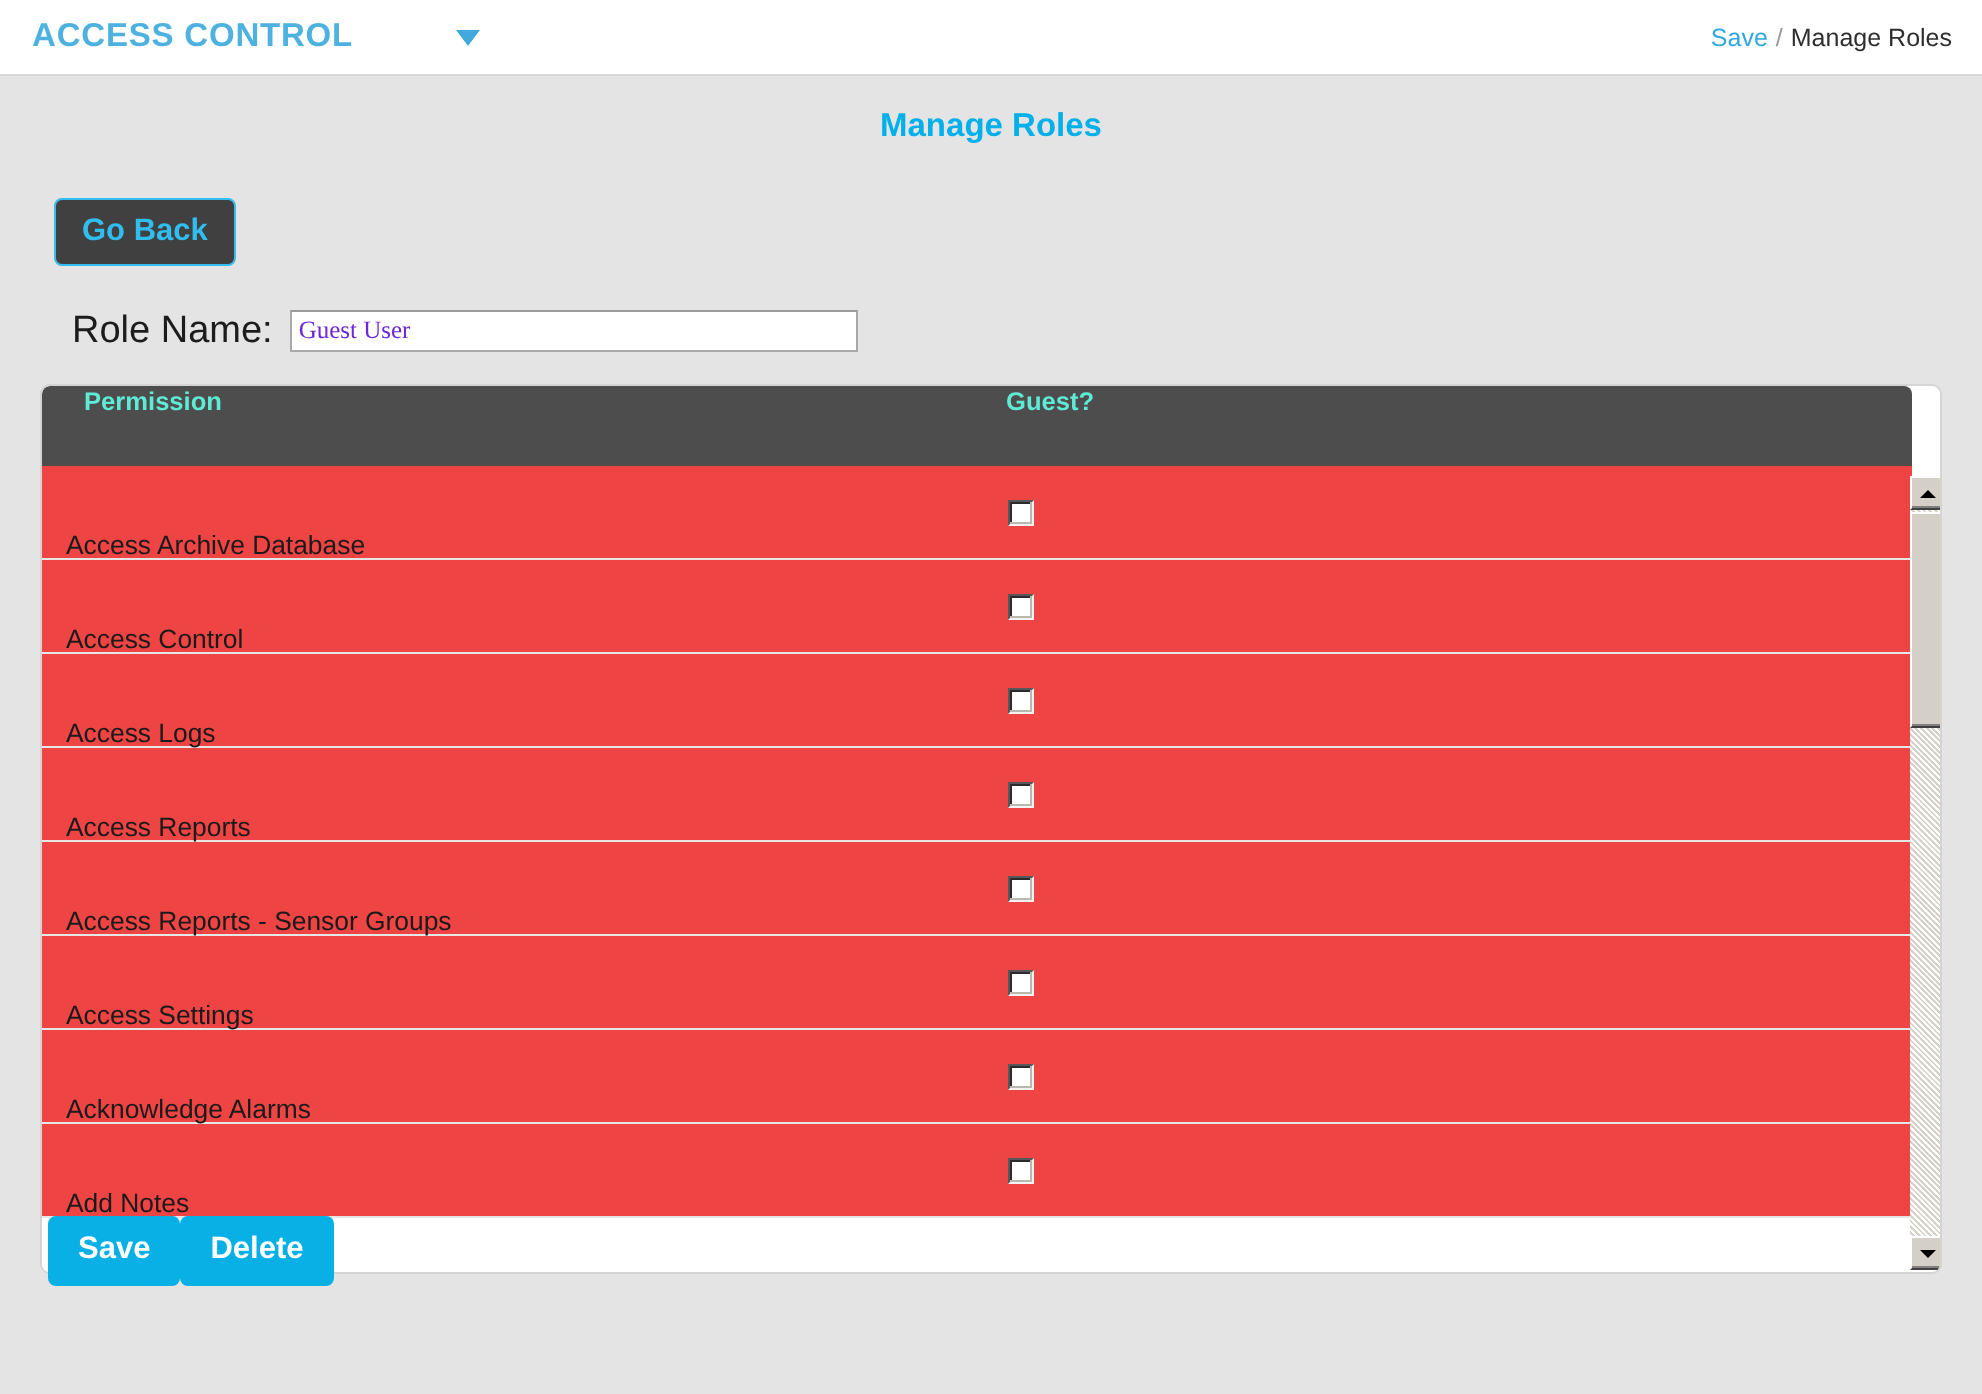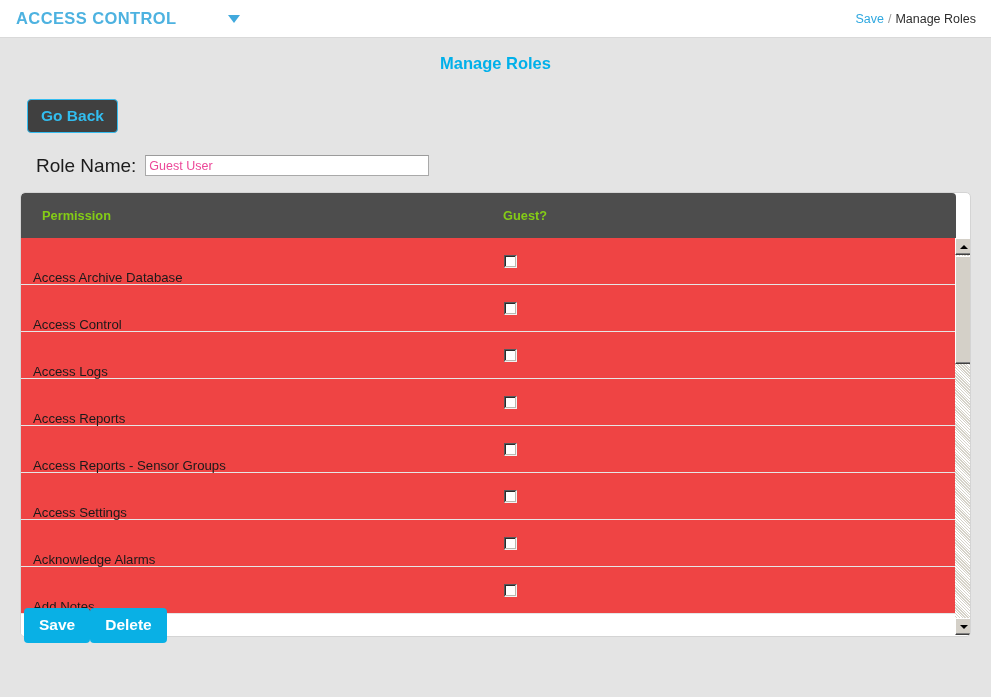--- a/index.html
+++ b/index.html
@@ -103,22 +103,22 @@
   .rolename-label {
     font-size: 19px;
     color: #1c1c1c;
     line-height: 1;
   }
   .rolename-input {
     margin-left: 9px;
     width: 276px;
     height: 17px;
     font-size: 12.5px;
-    font-family: Liberation Sans, sans-serif;
-    color: #ec4899;
+    font-family: Liberation Serif, serif;
+    color: #6d28d9;
     padding: 1px 3px;
     border: 1px solid #a9a9a9;
     border-top-color: #9b9b9b;
     background: #ffffff;
     box-sizing: content-box;
     outline: none;
   }
 
   
   .panel {
@@ -135,27 +135,26 @@
   }
   .table-region {
     position: absolute;
     left: 0;
     top: 0;
     width: 935px;
     height: 100%;
     background: #ffffff;
   }
   .thead {
-    height: 45px;
+    height: 40px;
     background: #4d4d4d;
     border-top-left-radius: 4px;
     border-top-right-radius: 4px;
     display: flex;
-    align-items: center;
-    color: #84cc16;
+    color: #5eead4;
     font-size: 12.8px;
     font-weight: bold;
     position: relative;
   }
   .th-permission {
     padding-left: 21px;
   }
   .th-allow {
     position: absolute;
     left: 482px;

